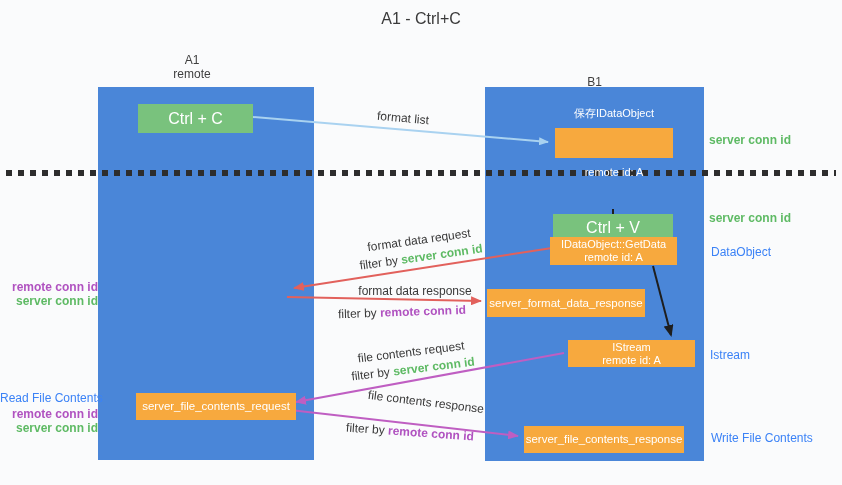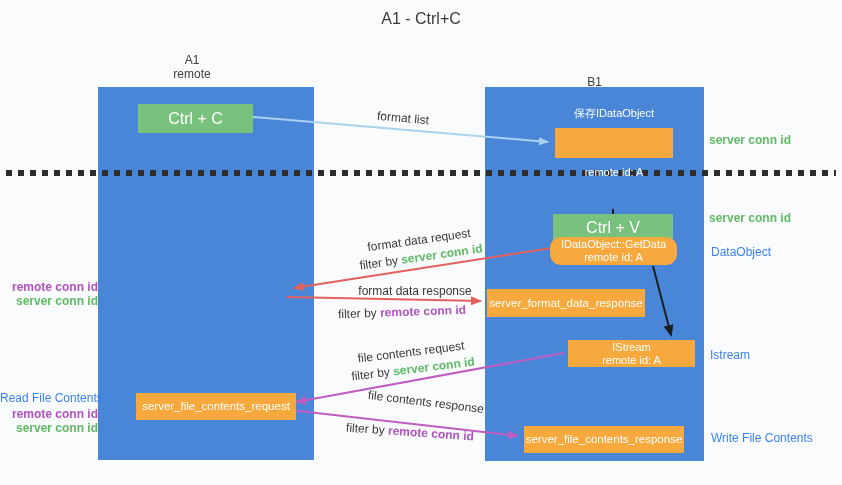--- a/index.html
+++ b/index.html
@@ -78,21 +78,21 @@
 
   <div class="node orange" style="left:555px;top:128px;width:118px;height:30px;gap:46px;">
     <div>保存IDataObject</div>
     <div>remote id: A</div>
   </div>
 
   <div class="node green" style="left:553px;top:180px;width:120px;height:27px;margin-top:34px;">
     <div>Ctrl + V</div>
   </div>
 
-  <div class="node orange" style="left:550px;top:237px;width:127px;height:28px;border-radius:11px;">
+  <div class="node orange" style="left:550px;top:237px;width:127px;height:28px;">
     <div>IDataObject::GetData</div>
     <div>remote id: A</div>
   </div>
 
 
   <div class="node orange small" style="left:487px;top:289px;width:158px;height:28px;">
     <div>server_format_data_response</div>
   </div>
 
   <div class="node orange" style="left:568px;top:340px;width:127px;height:27px;">

